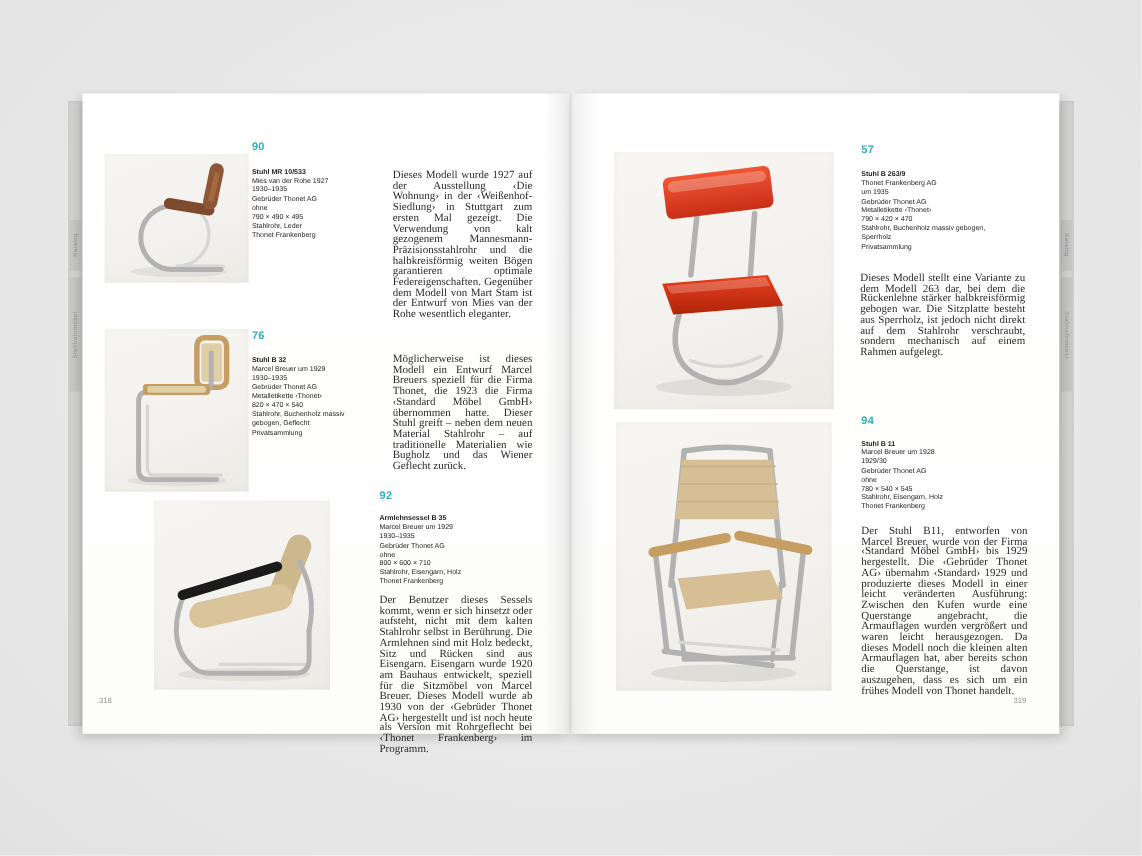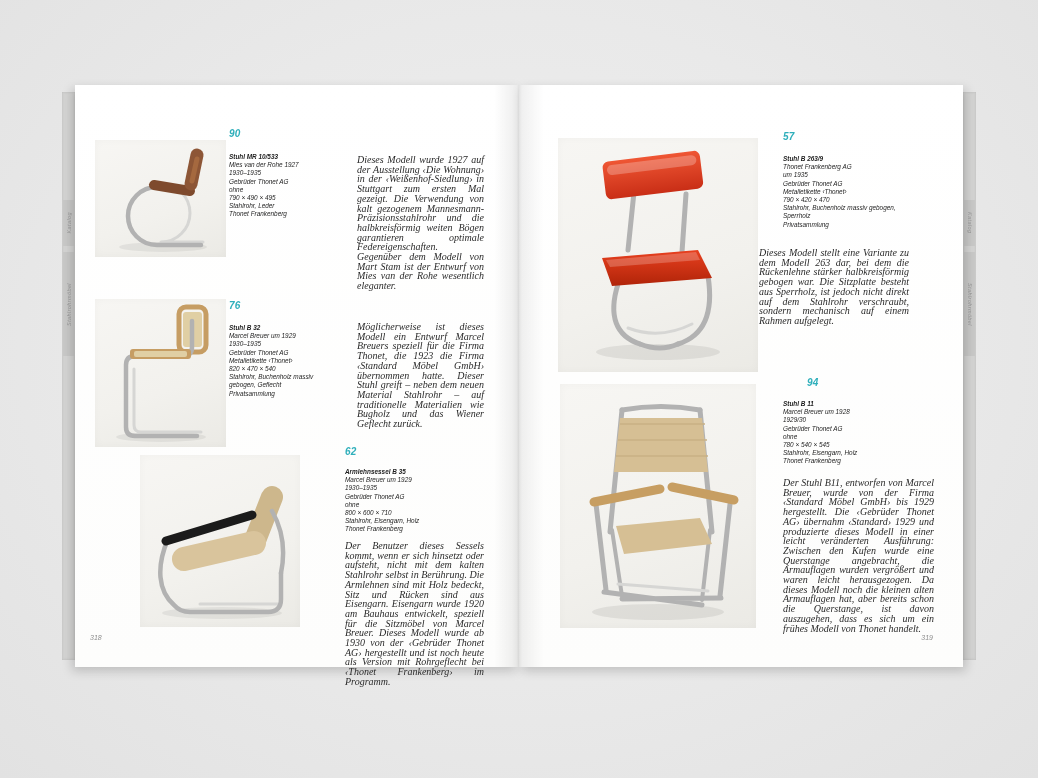--- a/index.html
+++ b/index.html
@@ -1,20 +1,19 @@
 <!DOCTYPE html>
 <html><head>
 <meta charset="utf-8">
 <style>
   html,body{margin:0;padding:0;}
   .stage{
     position:relative;width:1038px;height:778px;overflow:hidden;
     background:radial-gradient(ellipse at 50% 45%, #efefef 0%, #e9e9e9 55%, #e2e2e2 100%);
     font-family:"Liberation Sans", sans-serif;
-    font-style:italic;
   }
   .page{
     position:absolute;top:85px;width:444px;height:582px;
     background:linear-gradient(#ffffff,#fdfdfc);
   }
   .page.left{left:75px;box-shadow:-3px 4px 10px rgba(0,0,0,0.18);}
   .page.right{left:519px;box-shadow:3px 4px 10px rgba(0,0,0,0.18);}
   .spine-shade{
     position:absolute;top:85px;left:494px;width:50px;height:582px;pointer-events:none;
     background:linear-gradient(to right, rgba(0,0,0,0) 0%, rgba(0,0,0,0.07) 46%, rgba(0,0,0,0.11) 50%, rgba(0,0,0,0.06) 56%, rgba(0,0,0,0) 100%);
@@ -131,21 +130,21 @@
       <ellipse cx="82" cy="158" rx="60" ry="6" fill="rgba(0,0,0,0.06)"></ellipse>
       <path d="M60 149 L138 149" fill="none" stroke="#d6d6d4" stroke-width="3" stroke-linecap="round"></path>
       <path d="M114 88 L132 42" fill="none" stroke="#cdb78c" stroke-width="22" stroke-linecap="round"></path>
       <path d="M44 104 L114 88" fill="none" stroke="#d9c49c" stroke-width="24" stroke-linecap="round"></path>
       <path d="M141 118 Q148 84 132 56" fill="none" stroke="#b2b2b2" stroke-width="4.5" stroke-linecap="round"></path>
       <path d="M28 84 C16 112 18 136 34 150 Q40 157 50 157 L128 157 Q141 157 141 144 L141 118" fill="none" stroke="#b2b2b2" stroke-width="4.5" stroke-linecap="round" stroke-linejoin="round"></path>
       <path d="M26 86 L112 60" fill="none" stroke="#1b1b1b" stroke-width="9" stroke-linecap="round"></path>
     </svg>
   </div>
 
-  <div class="entry-number" style="left:345px;top:446px;">62</div>
+  <div class="entry-number" style="left:345px;top:446px;">92</div>
   <div class="caption" style="left:345px;top:468px;width:130px;">
     <div class="caption-title">Armlehnsessel B 35</div>
     <div class="caption-lines">Marcel Breuer um 1929
 1930–1935
 Gebrüder Thonet AG
 ohne
 800 × 600 × 710
 Stahlrohr, Eisengarn, Holz
 Thonet Frankenberg</div>
   </div>
@@ -183,42 +182,42 @@
   <div class="caption" style="left:783px;top:155px;width:132px;">
     <div class="caption-title">Stuhl B 263/9</div>
     <div class="caption-lines">Thonet Frankenberg AG
 um 1935
 Gebrüder Thonet AG
 Metalletikette ‹Thonet›
 790 × 420 × 470
 Stahlrohr, Buchenholz massiv gebogen, Sperrholz
 Privatsammlung</div>
   </div>
-  <div class="body-text" style="left:759px;top:248px;width:150px;">Dieses Modell stellt eine Variante zu dem Modell 263 dar, bei dem die Rückenlehne stärker halbkreisförmig gebogen war. Die Sitzplatte besteht aus Sperrholz, ist jedoch nicht direkt auf dem Stahlrohr verschraubt, sondern mechanisch auf einem Rahmen aufgelegt.</div>
+  <div class="body-text" style="left:782px;top:248px;width:150px;">Dieses Modell stellt eine Variante zu dem Modell 263 dar, bei dem die Rückenlehne stärker halbkreisförmig gebogen war. Die Sitzplatte besteht aus Sperrholz, ist jedoch nicht direkt auf dem Stahlrohr verschraubt, sondern mechanisch auf einem Rahmen aufgelegt.</div>
 
   <div class="photo" style="left:560px;top:384px;width:196px;height:244px;">
     <svg viewBox="0 0 196 244">
       <ellipse cx="98" cy="228" rx="66" ry="8" fill="rgba(0,0,0,0.07)"></ellipse>
       <path d="M62 26 L50 148 M140 26 L152 148" fill="none" stroke="#b2b2b2" stroke-width="5" stroke-linecap="round"></path>
       <path d="M62 26 Q101 19 140 26" fill="none" stroke="#b2b2b2" stroke-width="5" stroke-linecap="round"></path>
       <path d="M60 34 L142 34 L148 88 L54 88 Z" fill="#d6bf94"></path>
       <path d="M60 40 L145 40" stroke="#c9b184" stroke-width="1.5"></path>
       <path d="M58 56 L147 56" stroke="#c9b184" stroke-width="1.5"></path>
       <path d="M56 72 L148 72" stroke="#c9b184" stroke-width="1.5"></path>
       <path d="M36 120 L46 206 M170 120 L160 212" fill="none" stroke="#b2b2b2" stroke-width="5" stroke-linecap="round"></path>
       <path d="M52 146 L62 212 M150 146 L142 216" fill="none" stroke="#b2b2b2" stroke-width="4" stroke-linecap="round"></path>
       <path d="M58 200 L148 207" fill="none" stroke="#d6d6d4" stroke-width="3" stroke-linecap="round"></path>
       <path d="M44 208 L142 221 M62 215 L161 214" fill="none" stroke="#b2b2b2" stroke-width="5" stroke-linecap="round"></path>
       <path d="M56 142 L140 134 L152 160 L64 170 Z" fill="#d6bf94"></path>
       <path d="M34 118 L100 105" fill="none" stroke="#c79e62" stroke-width="9" stroke-linecap="round"></path>
       <path d="M112 103 L174 116" fill="none" stroke="#c79e62" stroke-width="9" stroke-linecap="round"></path>
     </svg>
   </div>
 
-  <div class="entry-number" style="left:783px;top:377px;margin-left:24px;">94</div>
+  <div class="entry-number" style="left:783px;top:377px;">94</div>
   <div class="caption" style="left:783px;top:400px;width:132px;">
     <div class="caption-title">Stuhl B 11</div>
     <div class="caption-lines">Marcel Breuer um 1928
 1929/30
 Gebrüder Thonet AG
 ohne
 780 × 540 × 545
 Stahlrohr, Eisengarn, Holz
 Thonet Frankenberg</div>
   </div>

